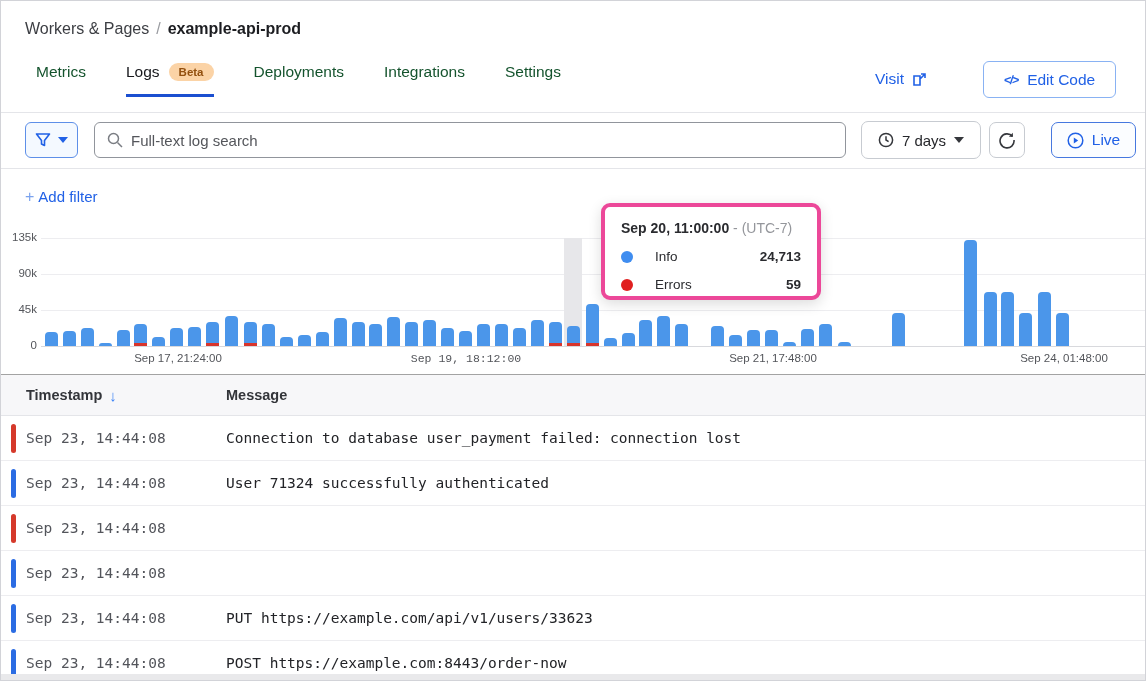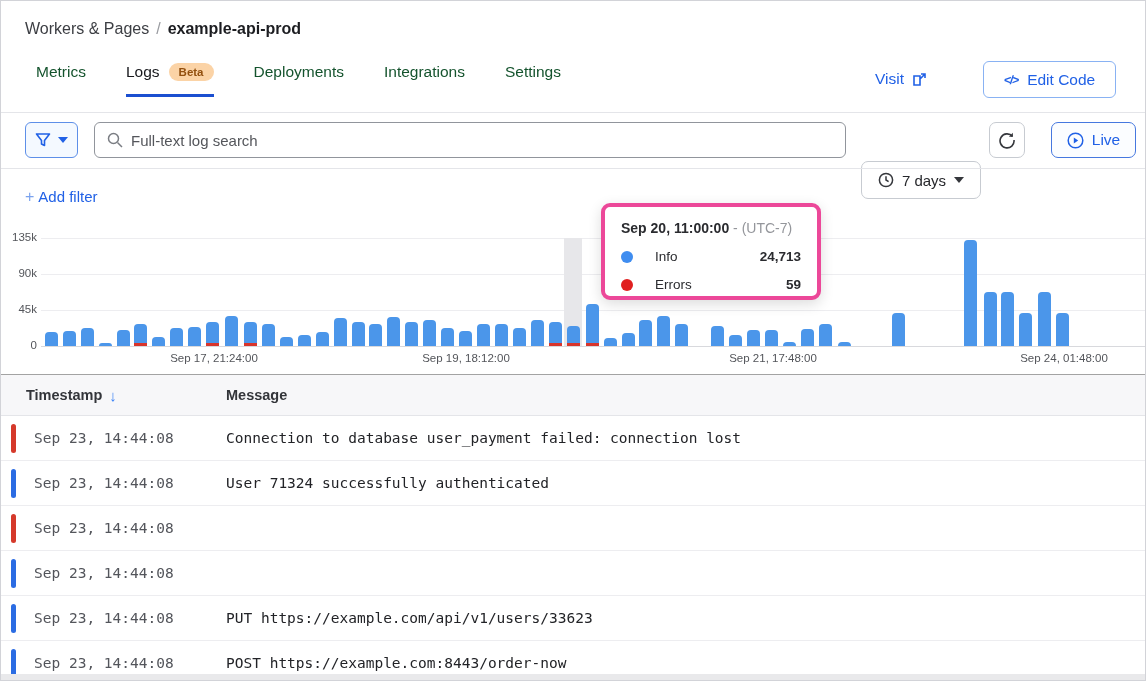--- a/index.html
+++ b/index.html
@@ -33,21 +33,21 @@
                 border:1px solid #5d8fe8; border-radius:6px; background:#f4f9ff;
                 display:flex; align-items:center; justify-content:center; gap:7px; cursor:pointer; }
   .search-box { position:absolute; top:121px; left:93px; width:752px; height:36px;
                 border:1px solid #91959c; border-radius:6px; background:#fff;
                 display:flex; align-items:center; padding:16px 12px; gap:8px; }
   .search-box input { border:none; outline:none; flex:1; font-size:15px; color:#26272b;
                       font-family:"Liberation Sans", sans-serif; background:transparent; }
   .search-box input::placeholder { color:#54565b; }
   .btn-range { position:absolute; top:120px; left:860px; width:120px; height:38px;
                border:1px solid #c7cbd1; border-radius:7px; background:#fff; font-size:15px; color:#26272b;
-               display:flex; align-items:center; justify-content:center; gap:8px; cursor:pointer;margin-top:40px; }
+               display:flex; align-items:center; justify-content:center; gap:8px; cursor:pointer; }
   .btn-refresh { position:absolute; top:121px; left:988px; width:36px; height:36px;
                  border:1px solid #c7cbd1; border-radius:7px; background:#fff;
                  display:flex; align-items:center; justify-content:center; cursor:pointer; }
   .btn-live { position:absolute; top:121px; left:1050px; width:85px; height:36px;
               border:1px solid #4678df; border-radius:7px; background:#fbfdff; color:#2161e6; font-size:15.5px;
               display:flex; align-items:center; justify-content:center; gap:8px; cursor:pointer; }
 
   .add-filter { position:absolute; top:187px; left:24px; font-size:15px; color:#2161e6; cursor:pointer; }
   .add-filter .plus { color:#7ba3ee; margin-right:4px; font-size:16px; }
 
@@ -78,21 +78,21 @@
   .thead { height:41px; background:#f7f7f9; border-bottom:1px solid #e4e5e9;
            display:flex; align-items:center; font-size:14.5px; font-weight:bold; color:#33353a; }
   .col-ts { width:200px; padding-left:25px; display:flex; align-items:center; gap:7px; }
   .col-msg { padding-left:25px; }
   .sort-arrow { color:#3b82f6; font-size:15px; font-weight:normal; cursor:pointer; }
   .trow { height:45px; display:flex; align-items:center; border-bottom:1px solid #ededf0;
           position:relative; font-family:"DejaVu Sans Mono","Liberation Mono",monospace; font-size:14.5px; }
   .trow .accent { position:absolute; left:10px; top:8px; width:5px; height:29px; border-radius:3px; }
   .accent.error { background:#d5392b; }
   .accent.info  { background:#2b6ce3; }
-  .trow .ts { width:200px; padding-left:33px; color:#53555b; }
+  .trow .ts { width:200px; padding-left:25px; color:#53555b; }
   .trow .msg { padding-left:25px; color:#222327; white-space:nowrap; }
   .footer-strip { position:absolute; left:0; right:0; bottom:0; height:6px; background:#e9e9eb; }
 
   svg { display:block; }
 </style>
 </head>
 <body>
 
 <div class="page">
 
@@ -200,22 +200,22 @@
 
   <div class="chart" id="chart">
       <div class="gridline" style="top: 12px;"></div>
       <div class="gridline" style="top: 48px;"></div>
       <div class="gridline" style="top: 84px;"></div>
       <div class="baseline"></div>
       <div class="ylabel" style="top: 113px;">0</div>
       <div class="ylabel" style="top: 77px;">45k</div>
       <div class="ylabel" style="top: 41px;">90k</div>
       <div class="ylabel" style="top: 5px;">135k</div>
-      <div class="xlabel" style="left: 177px; margin-left: 36px;">Sep 17, 21:24:00</div>
-      <div class="xlabel" style="left: 465px;">Sep 19, 18:12:00</div>
+      <div class="xlabel" style="left: 177px;">Sep 17, 21:24:00</div>
+      <div class="xlabel" style="left: 465px; font-family: Liberation Mono, monospace;">Sep 19, 18:12:00</div>
       <div class="xlabel" style="left: 772px;">Sep 21, 17:48:00</div>
       <div class="xlabel" style="left: 1063px;">Sep 24, 01:48:00</div>
       <div class="hoverband" style="left: 563px;"></div>
       <div class="plot">
         <div class="bar" style="left: 44px; height: 14px;"></div>
         <div class="bar" style="left: 62px; height: 15px;"></div>
         <div class="bar" style="left: 80px; height: 18px;"></div>
         <div class="bar" style="left: 98px; height: 3px;"></div>
         <div class="bar" style="left: 116px; height: 16px;"></div>
         <div class="bar" style="left: 133px; height: 22px;">

